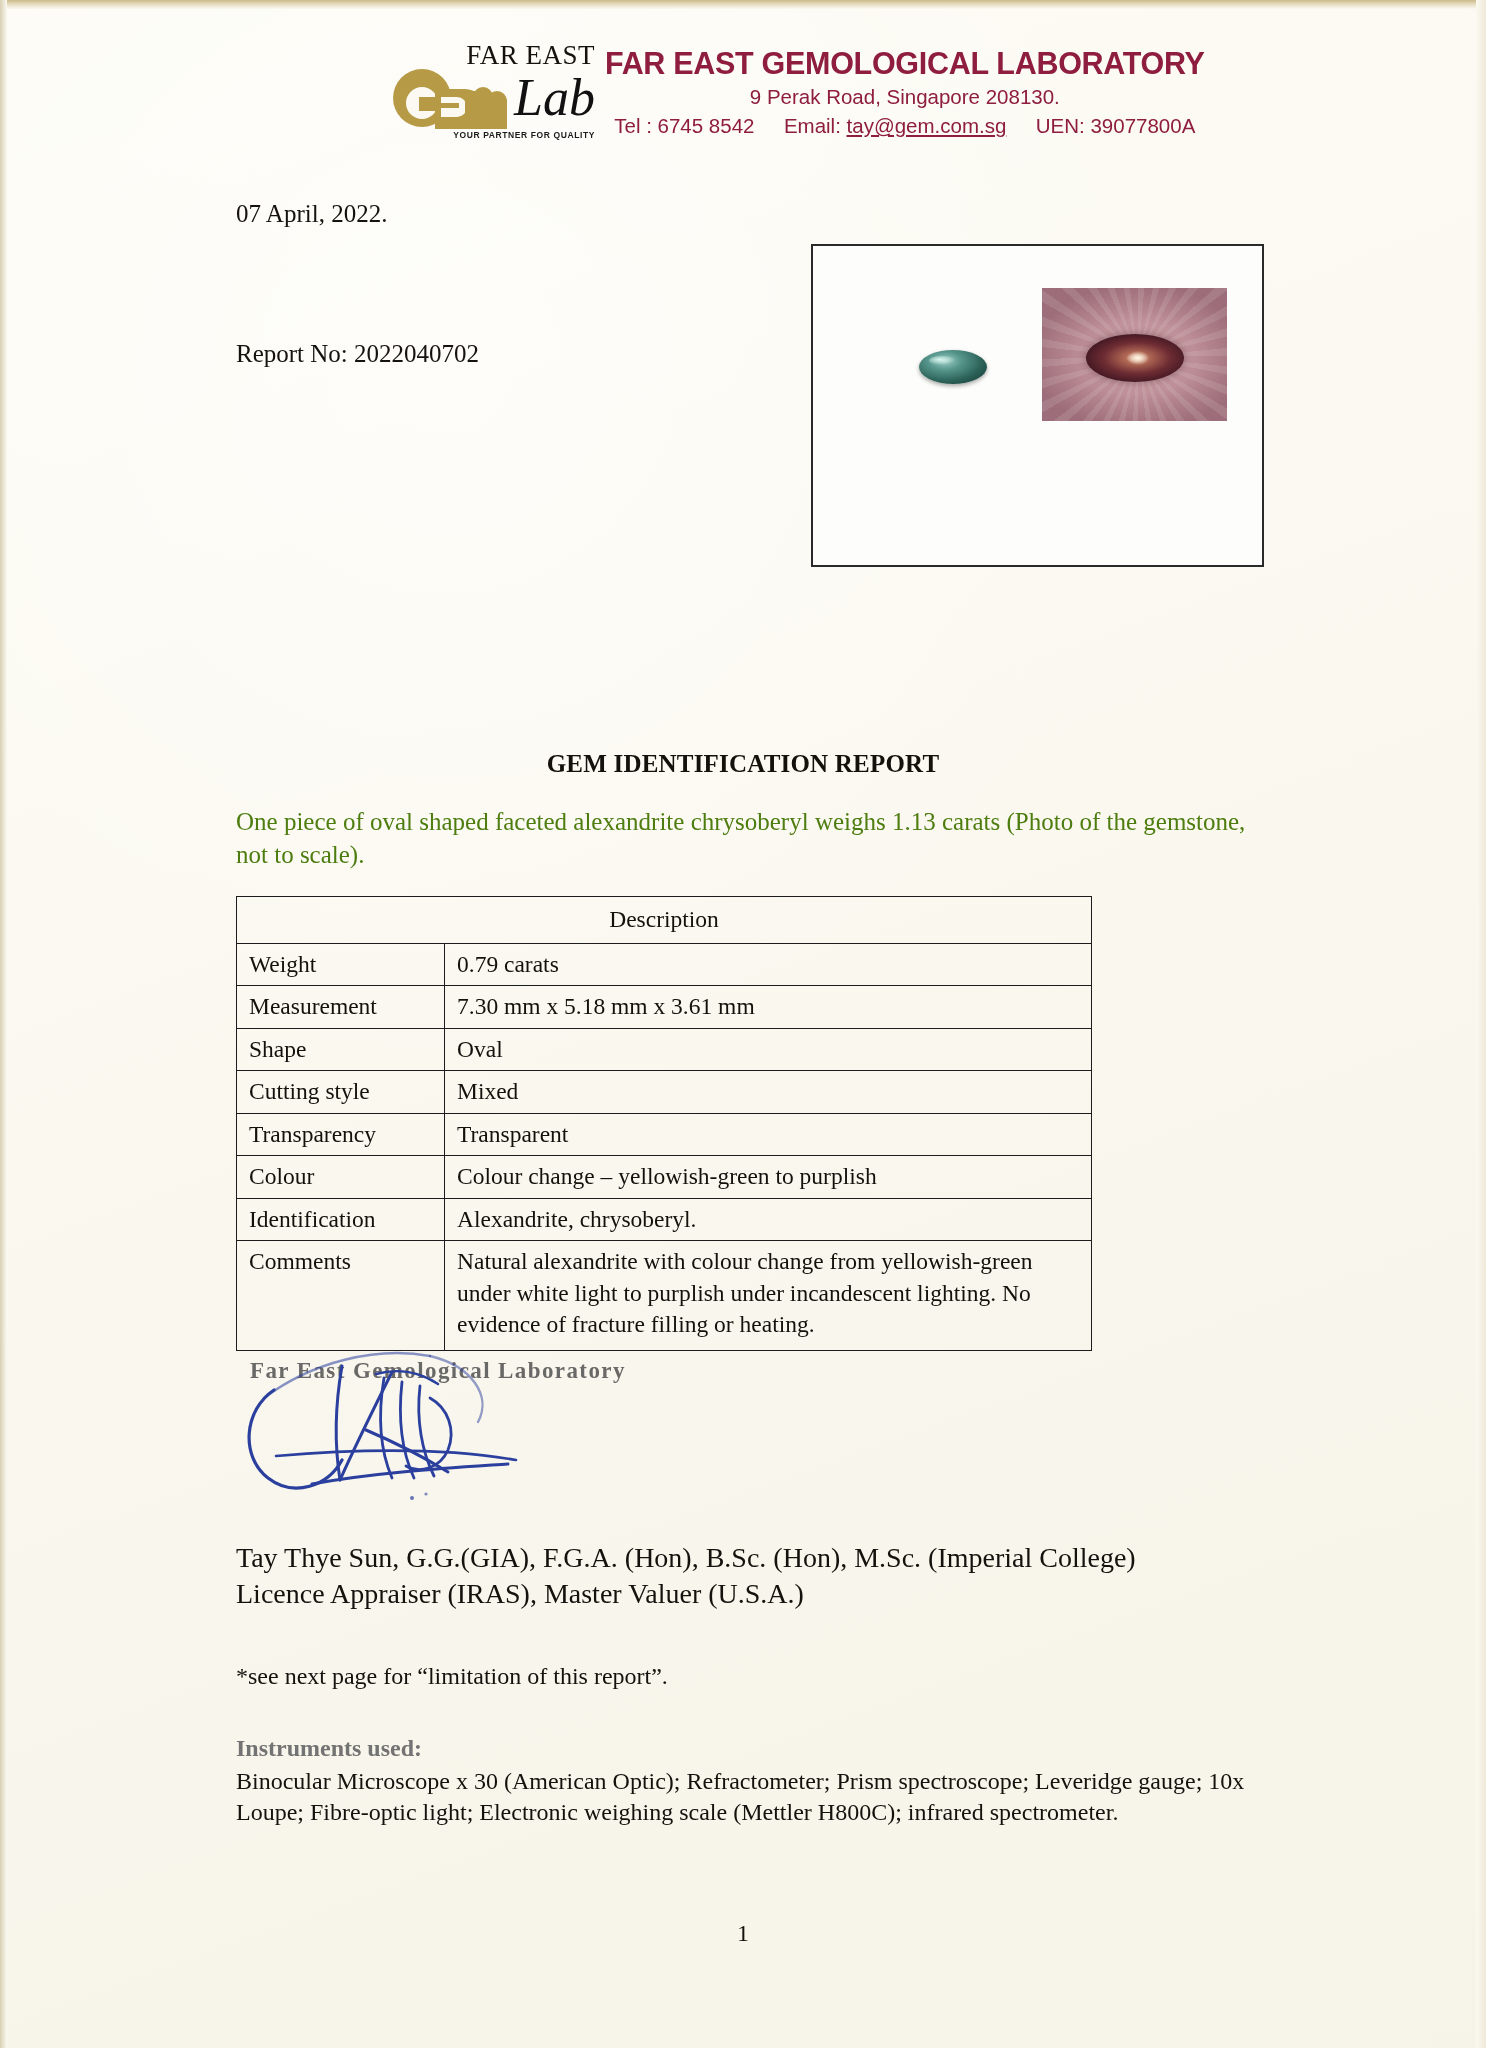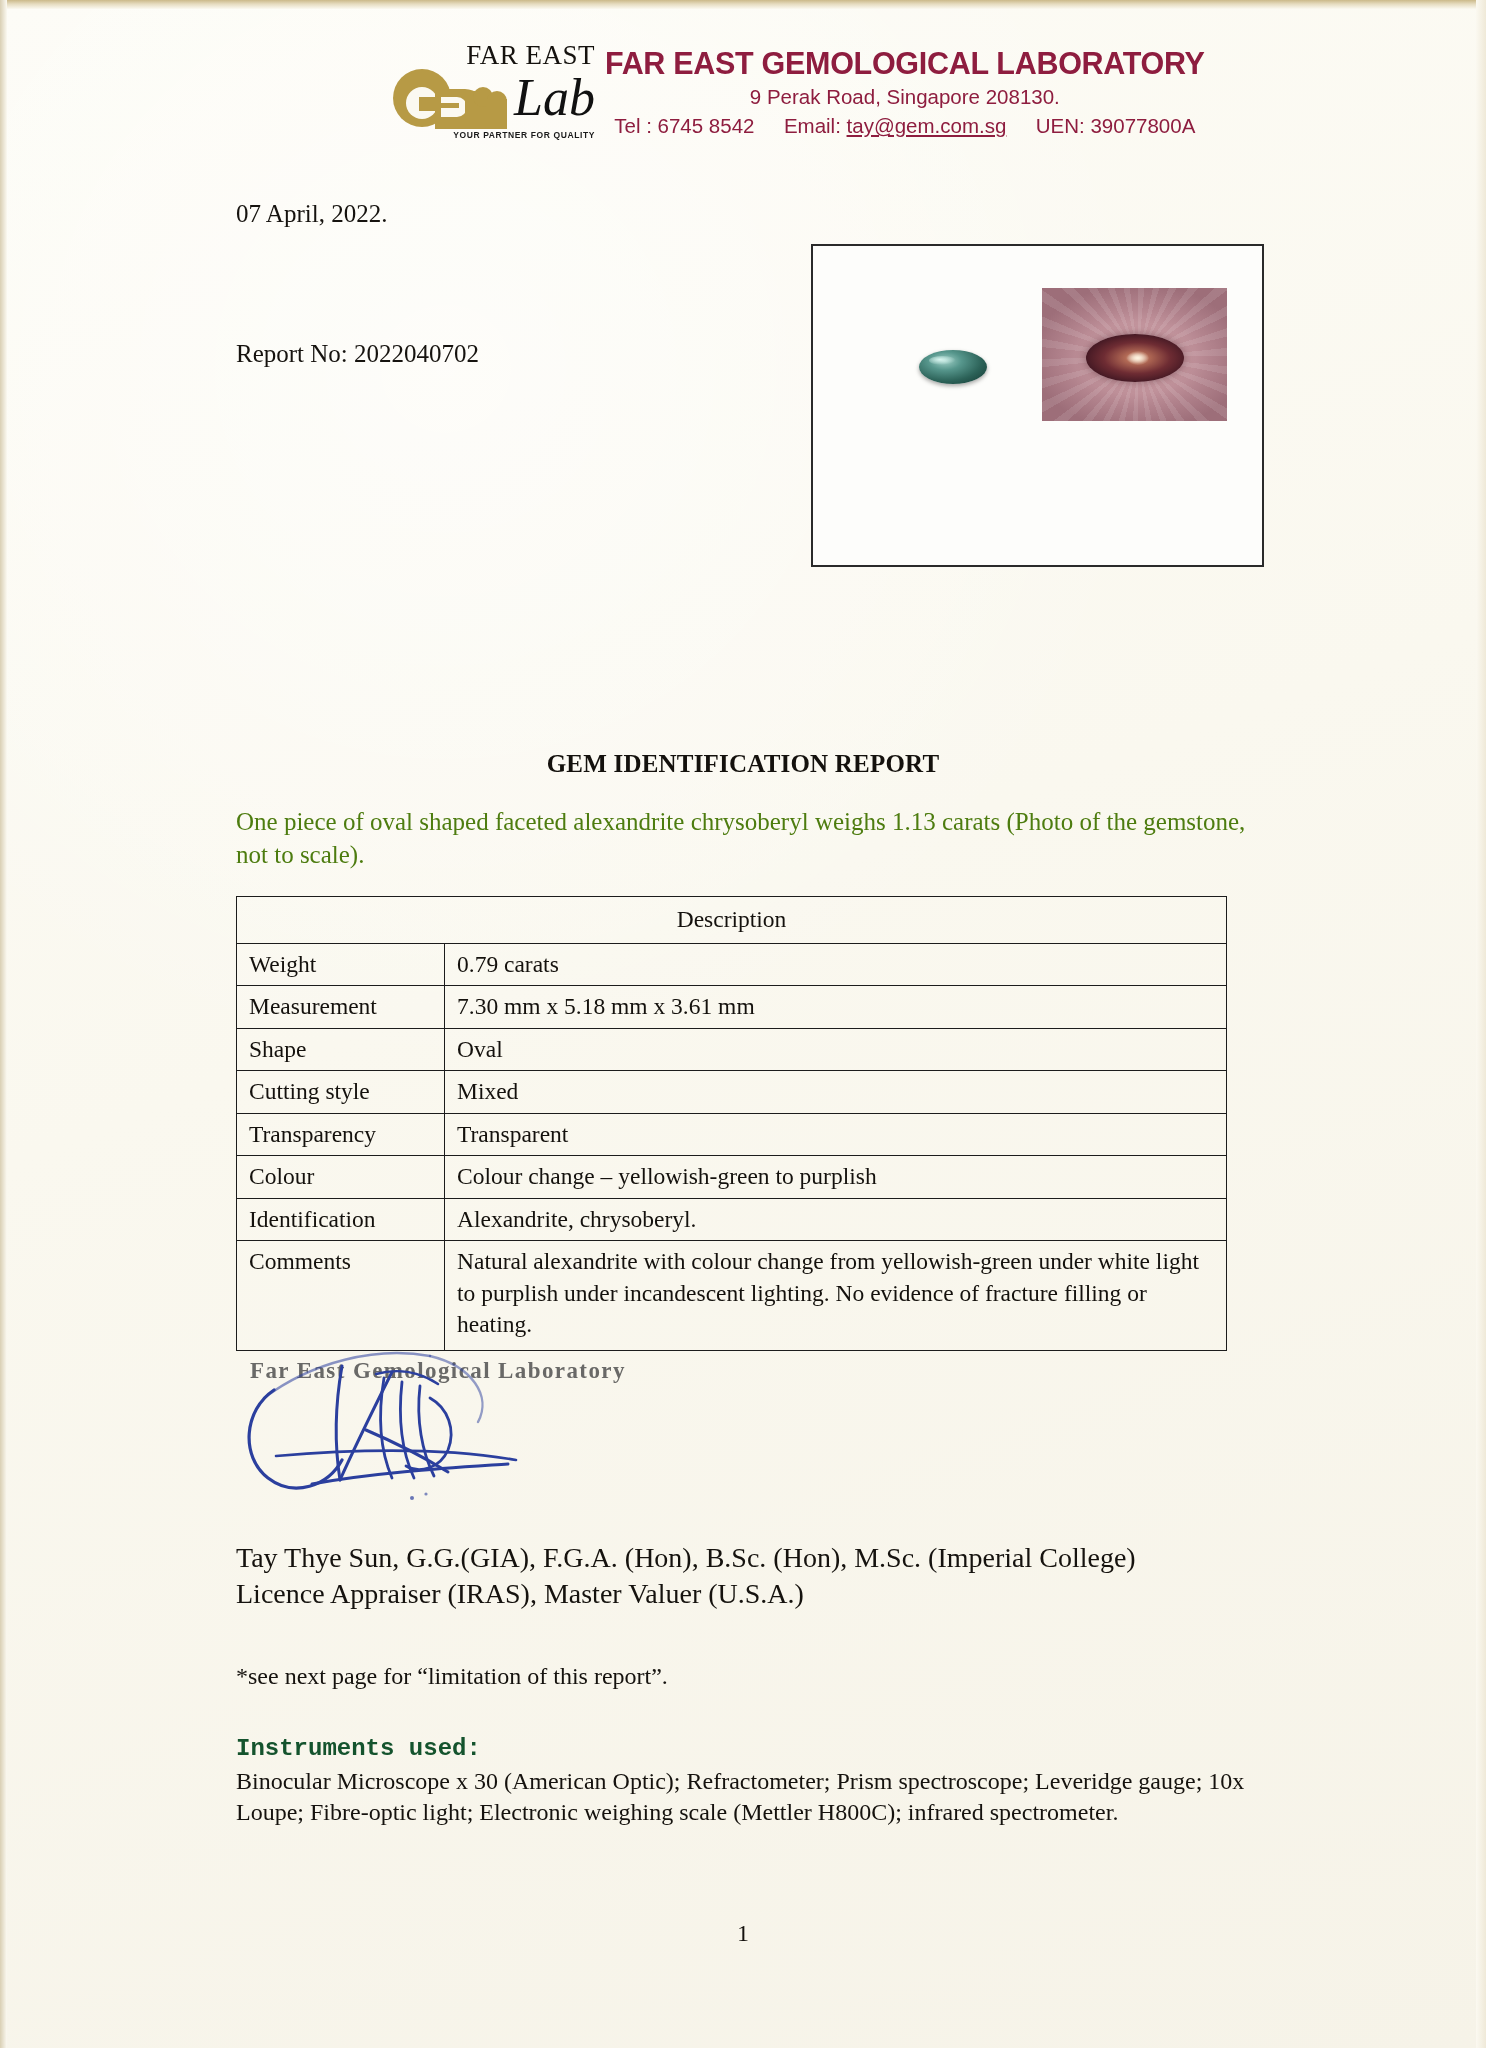--- a/index.html
+++ b/index.html
@@ -161,21 +161,21 @@
     letter-spacing: 0.2px;
   }
   .intro {
     position: absolute; left: 236px; top: 805px; width: 1030px;
     font-size: 25px; line-height: 1.33; color: #4d7c0f;
   }
 
   
   .spec-table {
     position: absolute; left: 236px; top: 896px;
-    width: 991px;
+    width: 856px;
     border-collapse: collapse;
     font-size: 23.5px; color: #14110d;
   }
   .spec-table td, .spec-table th {
     border: 1.6px solid #1c1c1c;
     padding: 5px 10px 6px 12px;
     vertical-align: top;
     font-weight: normal;
     line-height: 1.3;
   }
@@ -202,21 +202,21 @@
     font-size: 28px; line-height: 1.28; color: #15120e;
   }
 
   .see-next {
     position: absolute; left: 236px; top: 1663px;
     font-size: 24px; color: #15120e;
   }
 
   .instr-head {
     position: absolute; left: 236px; top: 1735px;
-    font-size: 24px; font-weight: bold; color: #14532d; font-family: Liberation Mono, monospace;
+    font-size: 24px; font-weight: bold; color: #737373;
   }
   .instr-body {
     position: absolute; left: 236px; top: 1766px; width: 1070px;
     font-size: 24px; line-height: 1.3; color: #15120e;
   }
 
   .page-num {
     position: absolute; left: 0; top: 1920px; width: 100%;
     text-align: center; font-size: 24px; color: #15120e;
   }

